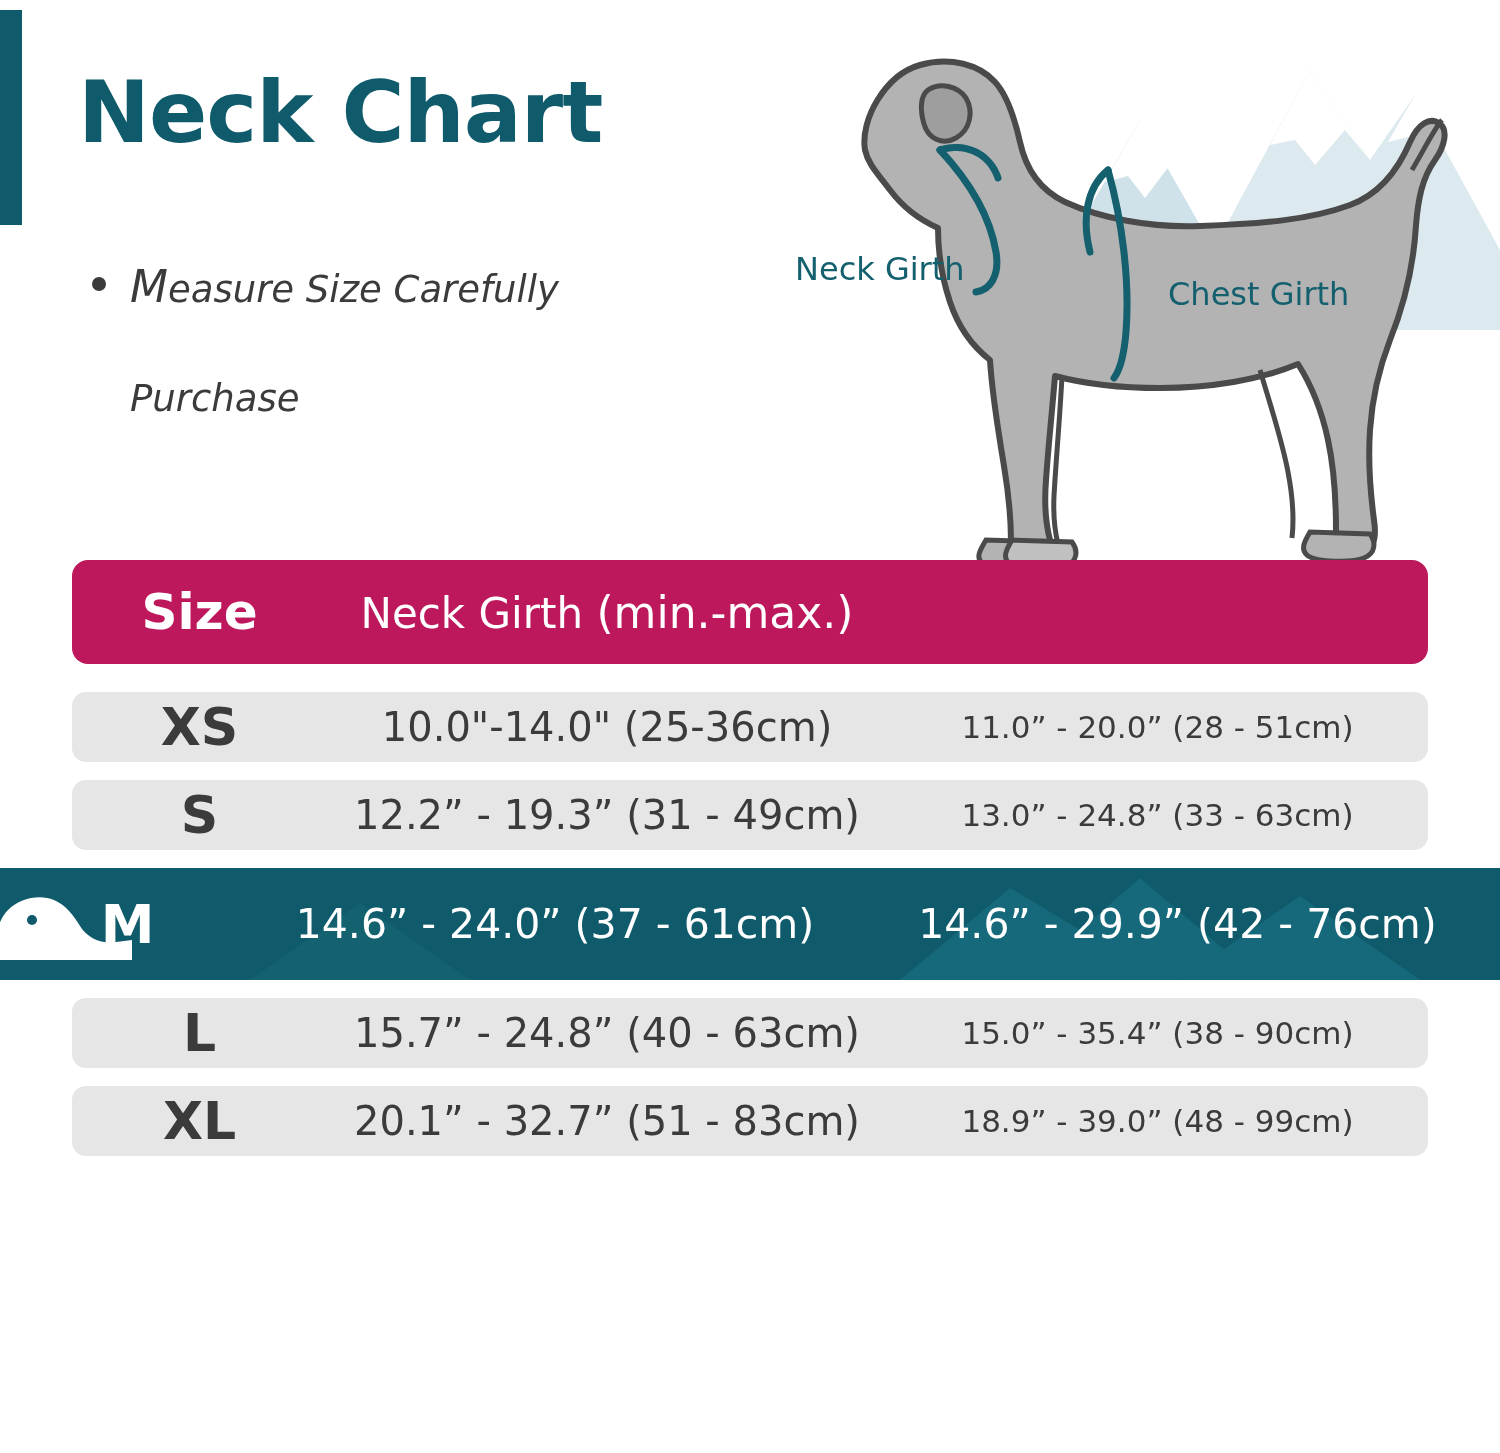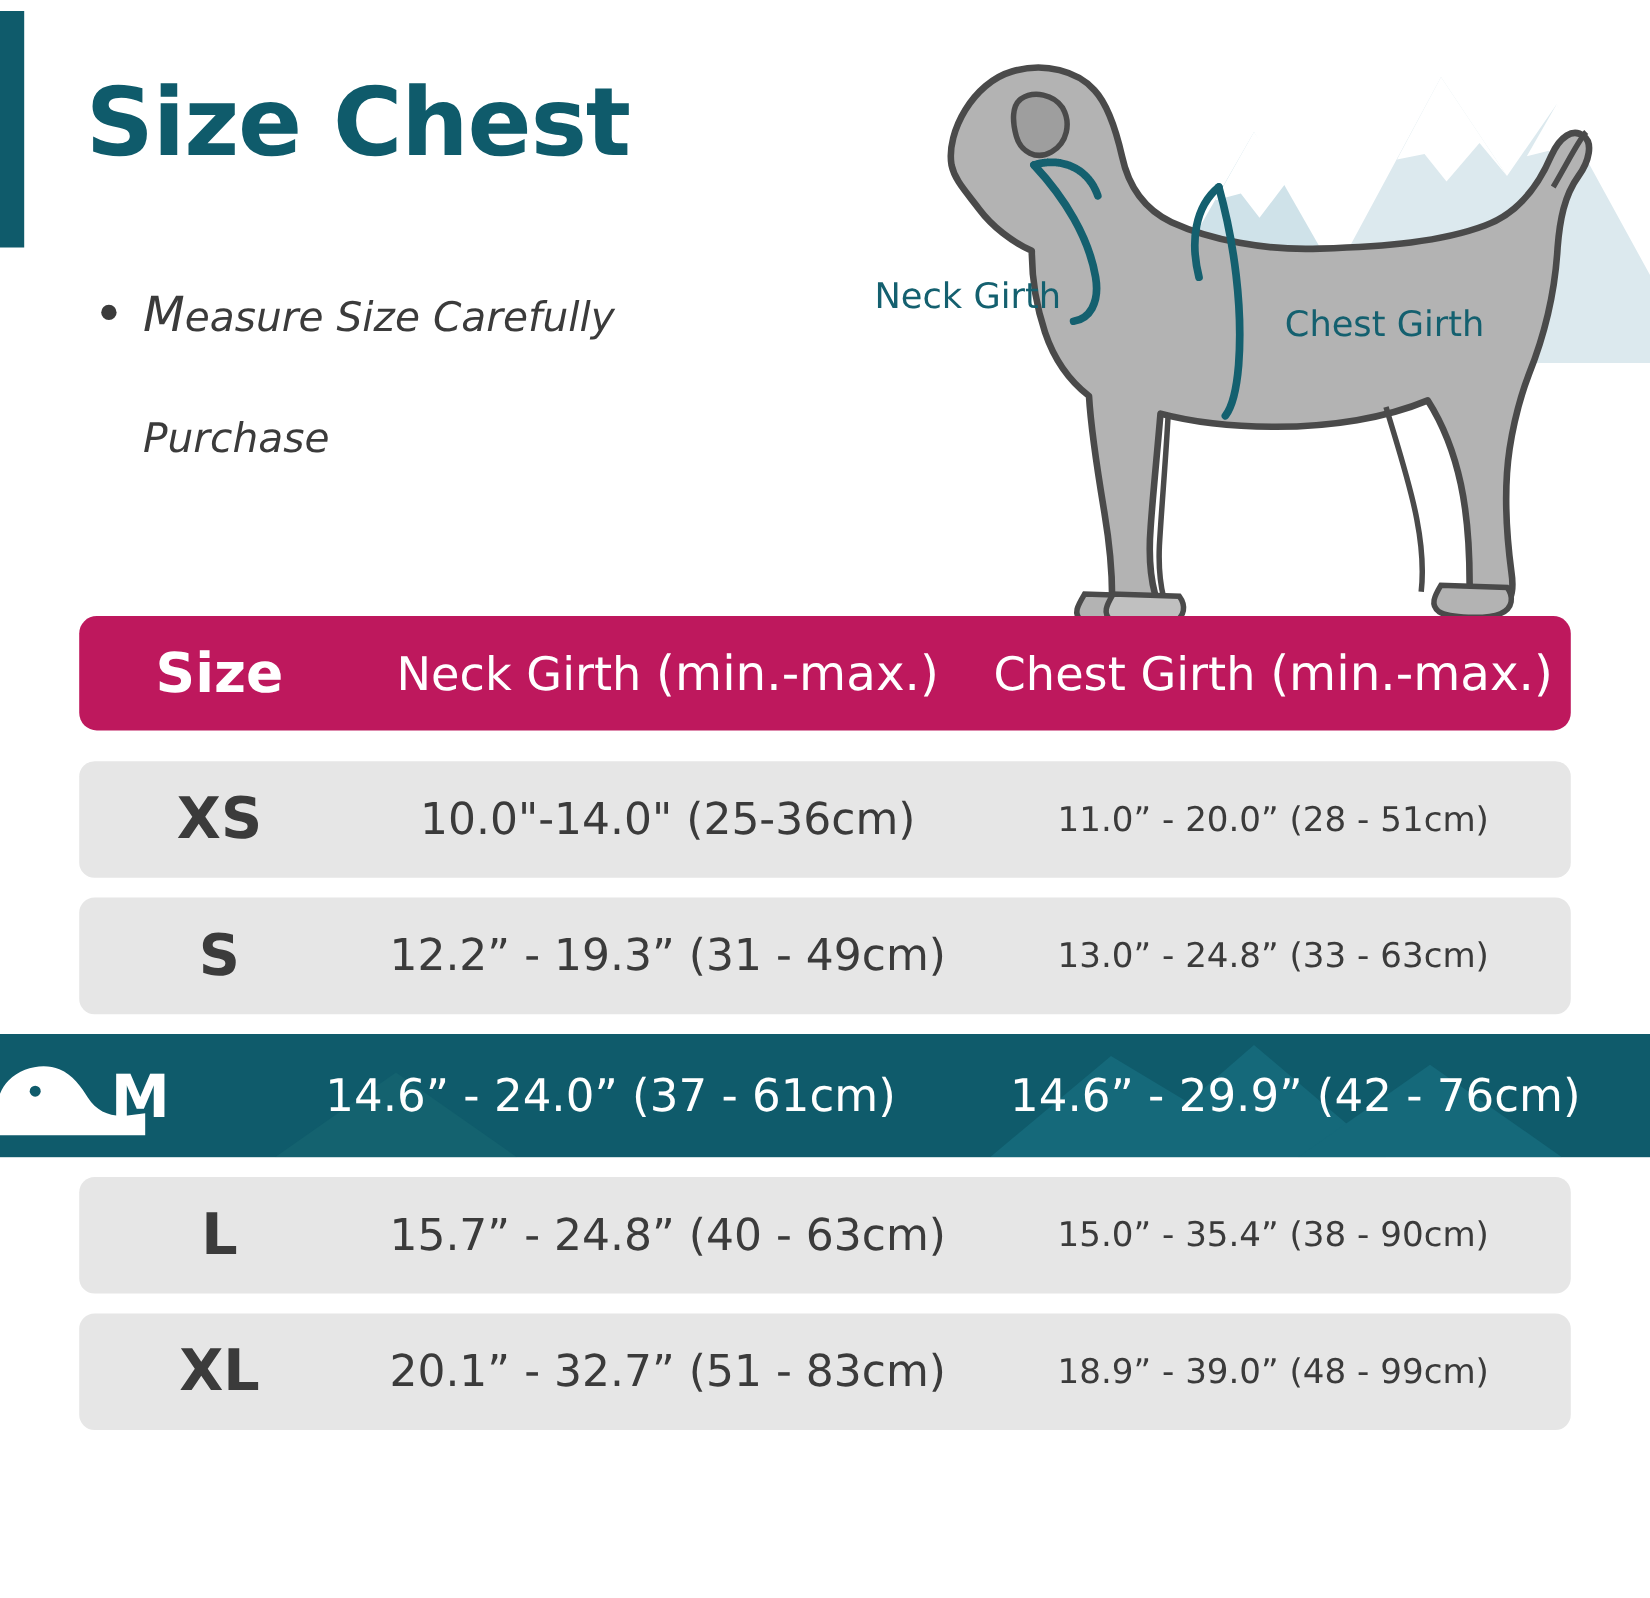--- a/index.html
+++ b/index.html
@@ -111,21 +111,21 @@
   .table {
     position: absolute;
     left: 0;
     top: 560px;
     width: 1500px;
     z-index: 3;
   }
   .row {
     position: relative;
     margin: 0 72px 18px 72px;
-    height: 106px;
+    height: 70px;
     border-radius: 14px;
     display: flex;
     align-items: center;
     box-sizing: border-box;
   }
   .row.header {
     background: #be185d;
     color: #ffffff;
     height: 104px;
     margin-bottom: 28px;
@@ -201,21 +201,21 @@
 <svg class="mountains" viewBox="0 0 660 330">
   <path d="M330 330 L470 70 L530 160 L575 95 L660 250 L660 330 Z" fill="#dce9ee"></path>
   <path d="M470 70 L430 145 L455 140 L475 165 L505 130 L530 160 Z" fill="#ffffff"></path>
   <path d="M575 95 L548 142 L568 137 L585 155 L608 128 L625 152 Z" fill="#ffffff"></path>
   <path d="M180 330 L300 120 L420 330 Z" fill="#cfe2e9"></path>
   <path d="M300 120 L265 182 L288 176 L305 198 L330 165 L345 186 Z" fill="#ffffff"></path>
 </svg>
 
 <div class="accent-bar"></div>
 
-<div class="title">Size Chest</div>
+<div class="title">Neck Chart</div>
 
 <div class="bullet-wrap">
   <div class="bullet-dot"></div>
   <div class="bullet-text">
     <span class="cap">M</span><span>easure Size Carefully</span><br>
     <br>
     <span>Purchase</span>
   </div>
 </div>
 
@@ -261,24 +261,20 @@
 <div class="label-chest">Chest Girth</div>
 
 <div class="table">
 
   <div class="row header">
     <div class="c-size">Size</div>
     <div class="c-neck">
       <span>Neck Girth</span>
       <span class="sub">(min.-max.)</span>
     </div>
-    <div class="c-chest">
-      <span>Chest Girth</span>
-      <span class="sub">(min.-max.)</span>
-    </div>
   </div>
 
   <div class="row plain">
     <div class="c-size">XS</div>
     <div class="c-neck">10.0"-14.0" (25-36cm)</div>
     <div class="c-chest">11.0” - 20.0” (28 - 51cm)</div>
   </div>
 
   <div class="row plain">
     <div class="c-size">S</div>

